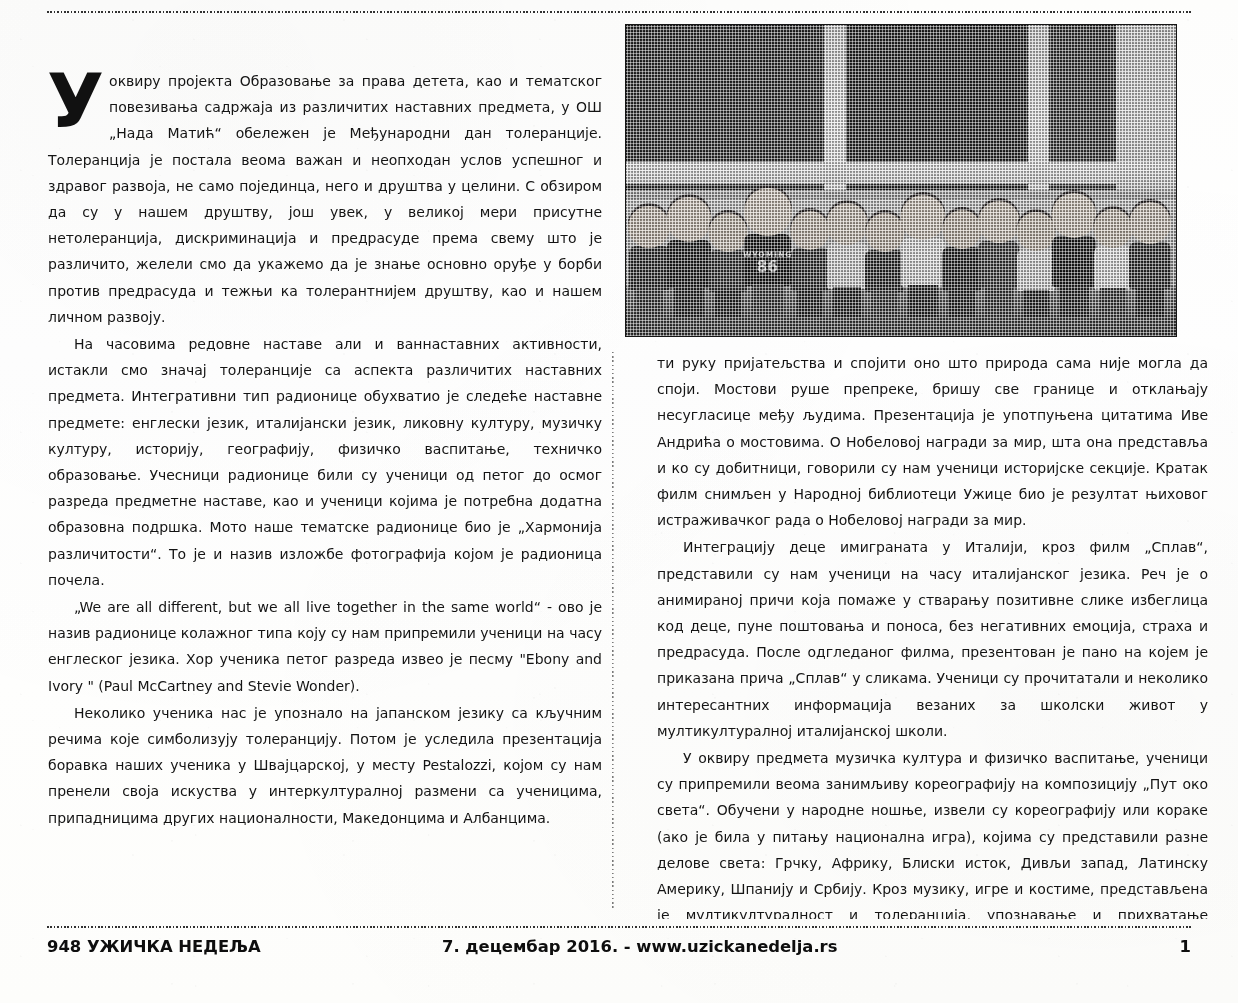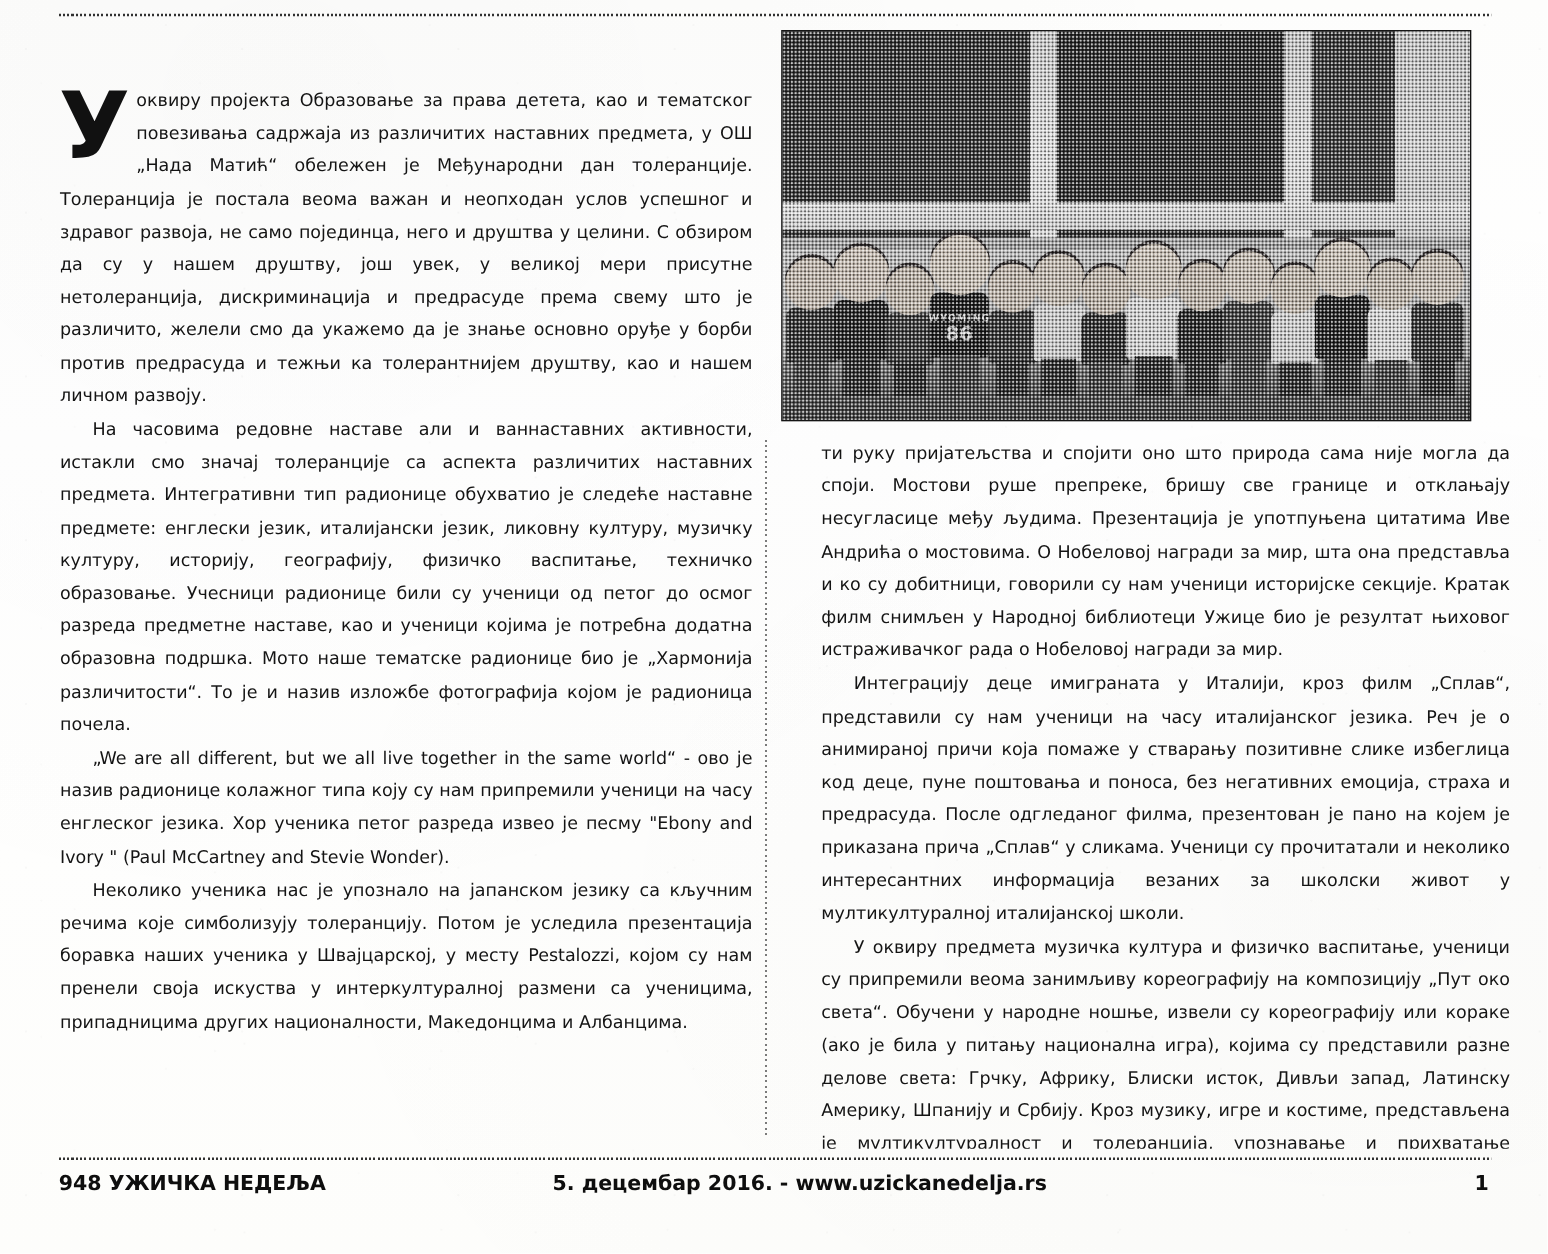--- a/index.html
+++ b/index.html
@@ -380,17 +380,17 @@
     <p class="p first">ти руку пријатељства и спојити оно што природа сама није могла да споји. Мостови руше препреке, бришу све границе и отклањају несугласице међу људима. Презентација је употпуњена цитатима Иве Андрића о мостовима. О Нобеловој награди за мир, шта она представља и ко су добитници, говорили су нам ученици историјске секције. Кратак филм снимљен у Народној библиотеци Ужице био је резултат њиховог истраживачког рада о Нобеловој награди за мир.</p>
     <p class="p indent">Интеграцију деце имиграната у Италији, кроз филм „Сплав“, представили су нам ученици на часу италијанског језика.  Реч је о  анимираној причи која помаже у стварању позитивне слике избеглица код деце, пуне поштовања и поноса, без негативних емоција, страха и предрасуда. После одгледаног филма, презентован је пано  на којем је приказана  прича „Сплав“ у сликама. Ученици су прочитатали и неколико интересантних информација везаних за школски живот у мултикултуралној италијанској школи.</p>
     <p class="p indent">У оквиру предмета музичка култура и физичко васпитање, ученици су припремили веома занимљиву кореографију на композицију „Пут око света“. Обучени у народне ношње,  извели су кореографију или кораке (ако је  била у питању национална игра), којима су представили разне делове света:  Грчку, Африку, Блиски исток, Дивљи запад, Латинску Америку, Шпанију и Србију. Кроз музику, игре и костиме, представљена је мултикултуралност и толеранција, упознавање и прихватање различитих култура и националних карактеристика из целог света и домовине. И на крају, учећи о различитом, преиспитујемо и своје вредности, приоритете и уверења.</p>
 
   </div>
 
   <div class="dotrule" id="rule-footer"></div>
 
   <div id="footer">
     <span id="footer-left">948 УЖИЧКА НЕДЕЉА</span>
-    <span id="footer-center">5. децембар 2016. - www.uzickanedelja.rs</span>
+    <span id="footer-center">7. децембар 2016. - www.uzickanedelja.rs</span>
     <span id="footer-right">1</span>
   </div>
 
 </div>
 
 </body></html>

